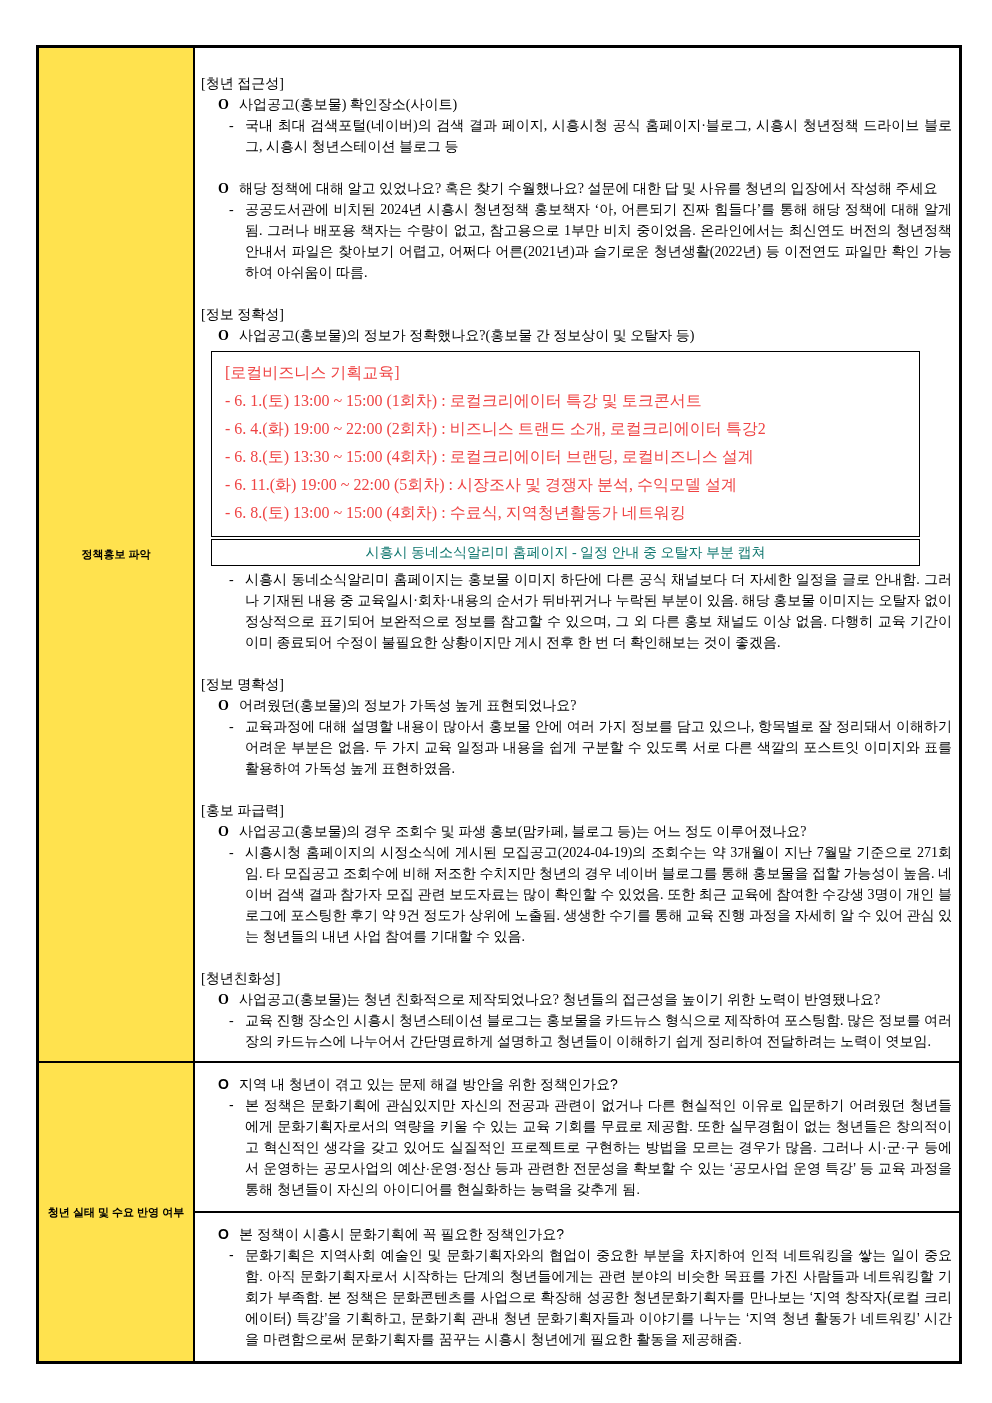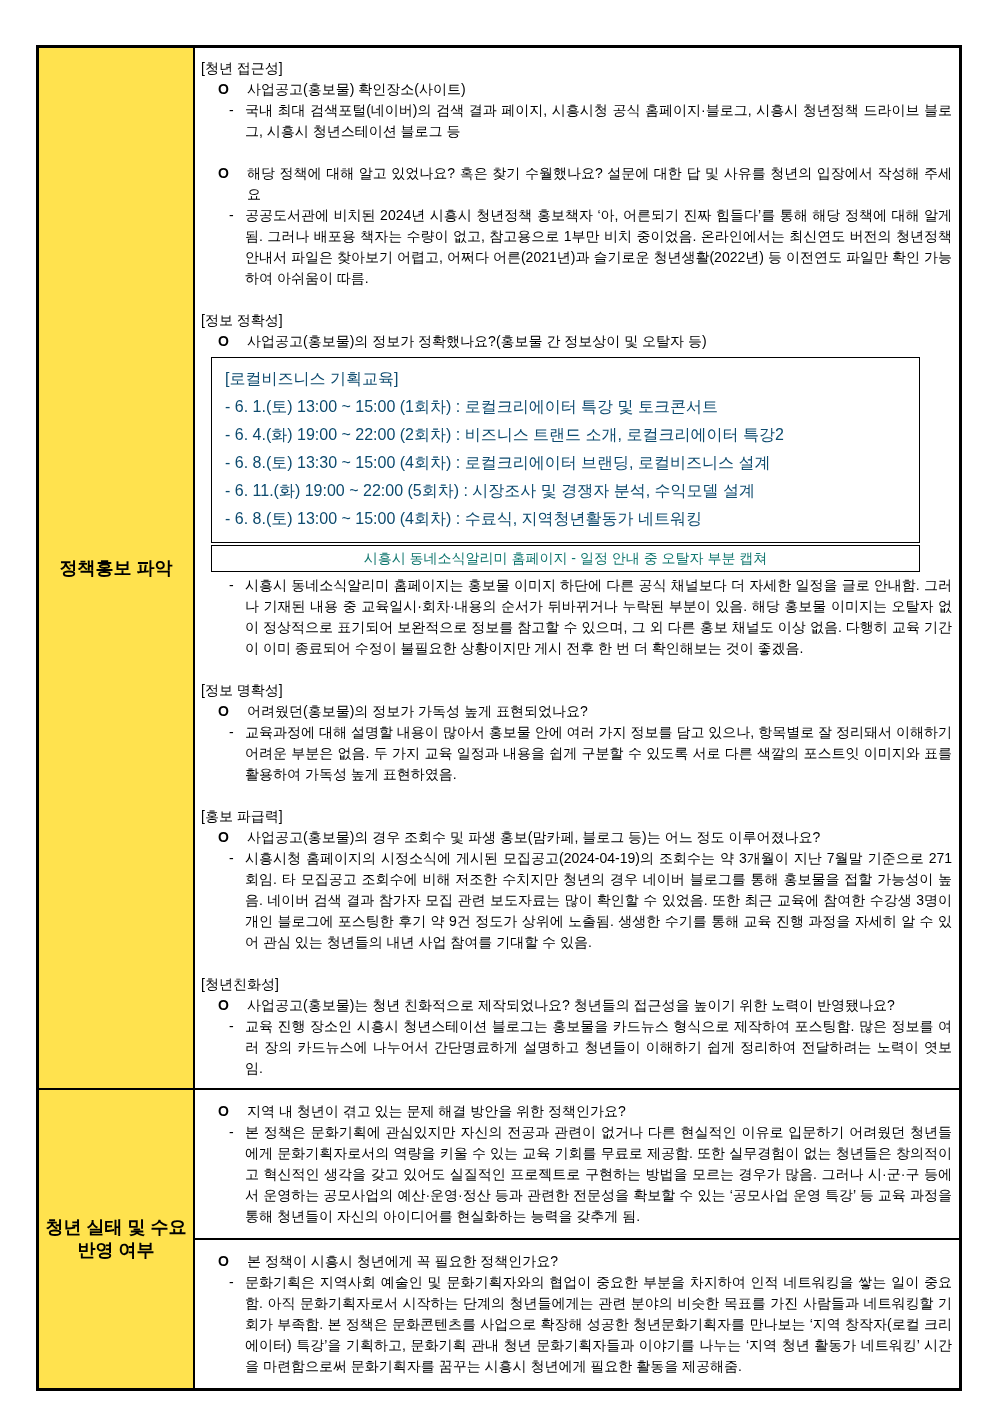--- a/index.html
+++ b/index.html
@@ -28,50 +28,51 @@
   table.report, table.report th, table.report td {
     border: 2px solid #000000;
   }
   table.report {
     border-width: 3px;
   }
   th.label-cell {
     width: 142px;
     background: #ffe24e;
     font-weight: bold;
-    font-size: 18px;
+    font-size: 11px;
     line-height: 23px;
     text-align: center;
     vertical-align: middle;
     padding: 4px 6px;
     word-break: keep-all;
   }
   td.content-cell {
     vertical-align: top;
-    padding: 10px 7px 9px 6px;
+    padding: 25px 7px 9px 6px;
     font-size: 14px;
     line-height: 21px;
+    font-family: Liberation Serif, serif;
   }
   .section { margin-bottom: 21px; }
   .section:last-child { margin-bottom: 0; }
   .heading { font-size: 14px; }
   .item-gap { height: 21px; }
   .q-row { display: flex; padding-left: 17px; }
   .q-bullet { flex: none; width: 21px; font-weight: bold; }
-  .q-text { flex: 1; text-align: justify; word-break: break-all; margin-left: 8px; }
+  .q-text { flex: 1; text-align: justify; word-break: break-all; }
   .a-row { display: flex; padding-left: 28px; }
   .a-bullet { flex: none; width: 16px; }
   .a-text { flex: 1; text-align: justify; word-break: break-all; }
   .figure-wrap { margin: 5px 32px 3px 10px; }
   .figure-box {
     border: 1.5px solid #000000;
     padding: 7px 10px 9px 13px;
     font-size: 16px;
     line-height: 28px;
-    color: #0c4a6e;
+    color: #ef4444;
   }
   .figure-caption {
     border: 1.5px solid #000000;
     margin-top: 2px;
     text-align: center;
     font-size: 14px;
     line-height: 25px;
     color: #0f766e;
   }
   td.subrow-cell {
@@ -189,21 +190,21 @@
           <div class="a-row">
             <span class="a-bullet">-</span>
             <span class="a-text">본 정책은 문화기획에 관심있지만 자신의 전공과 관련이 없거나 다른 현실적인 이유로 입문하기 어려웠던 청년들에게 문화기획자로서의 역량을 키울 수 있는 교육 기회를 무료로 제공함. 또한 실무경험이 없는 청년들은 창의적이고 혁신적인 생각을 갖고 있어도 실질적인 프로젝트로 구현하는 방법을 모르는 경우가 많음. 그러나 시·군·구 등에서 운영하는 공모사업의 예산·운영·정산 등과 관련한 전문성을 확보할 수 있는 ‘공모사업 운영 특강’ 등 교육 과정을 통해 청년들이 자신의 아이디어를 현실화하는 능력을 갖추게 됨.</span>
           </div>
         </td>
       </tr>
       <tr>
         <td class="subrow-cell">
           <div class="q-row">
             <span class="q-bullet">O</span>
-            <span class="q-text">본 정책이 시흥시 청년에게 꼭 필요한 정책인가요?</span>
+            <span class="q-text">본 정책이 시흥시 문화기획에 꼭 필요한 정책인가요?</span>
           </div>
           <div class="a-row">
             <span class="a-bullet">-</span>
             <span class="a-text">문화기획은 지역사회 예술인 및 문화기획자와의 협업이 중요한 부분을 차지하여 인적 네트워킹을 쌓는 일이 중요함. 아직 문화기획자로서 시작하는 단계의 청년들에게는 관련 분야의 비슷한 목표를 가진 사람들과 네트워킹할 기회가 부족함. 본 정책은 문화콘텐츠를 사업으로 확장해 성공한 청년문화기획자를 만나보는 ‘지역 창작자(로컬 크리에이터) 특강’을 기획하고, 문화기획 관내 청년 문화기획자들과 이야기를 나누는 ‘지역 청년 활동가 네트워킹’ 시간을 마련함으로써 문화기획자를 꿈꾸는 시흥시 청년에게 필요한 활동을 제공해줌.</span>
           </div>
         </td>
       </tr>
     </tbody>
   </table>
 </div>

